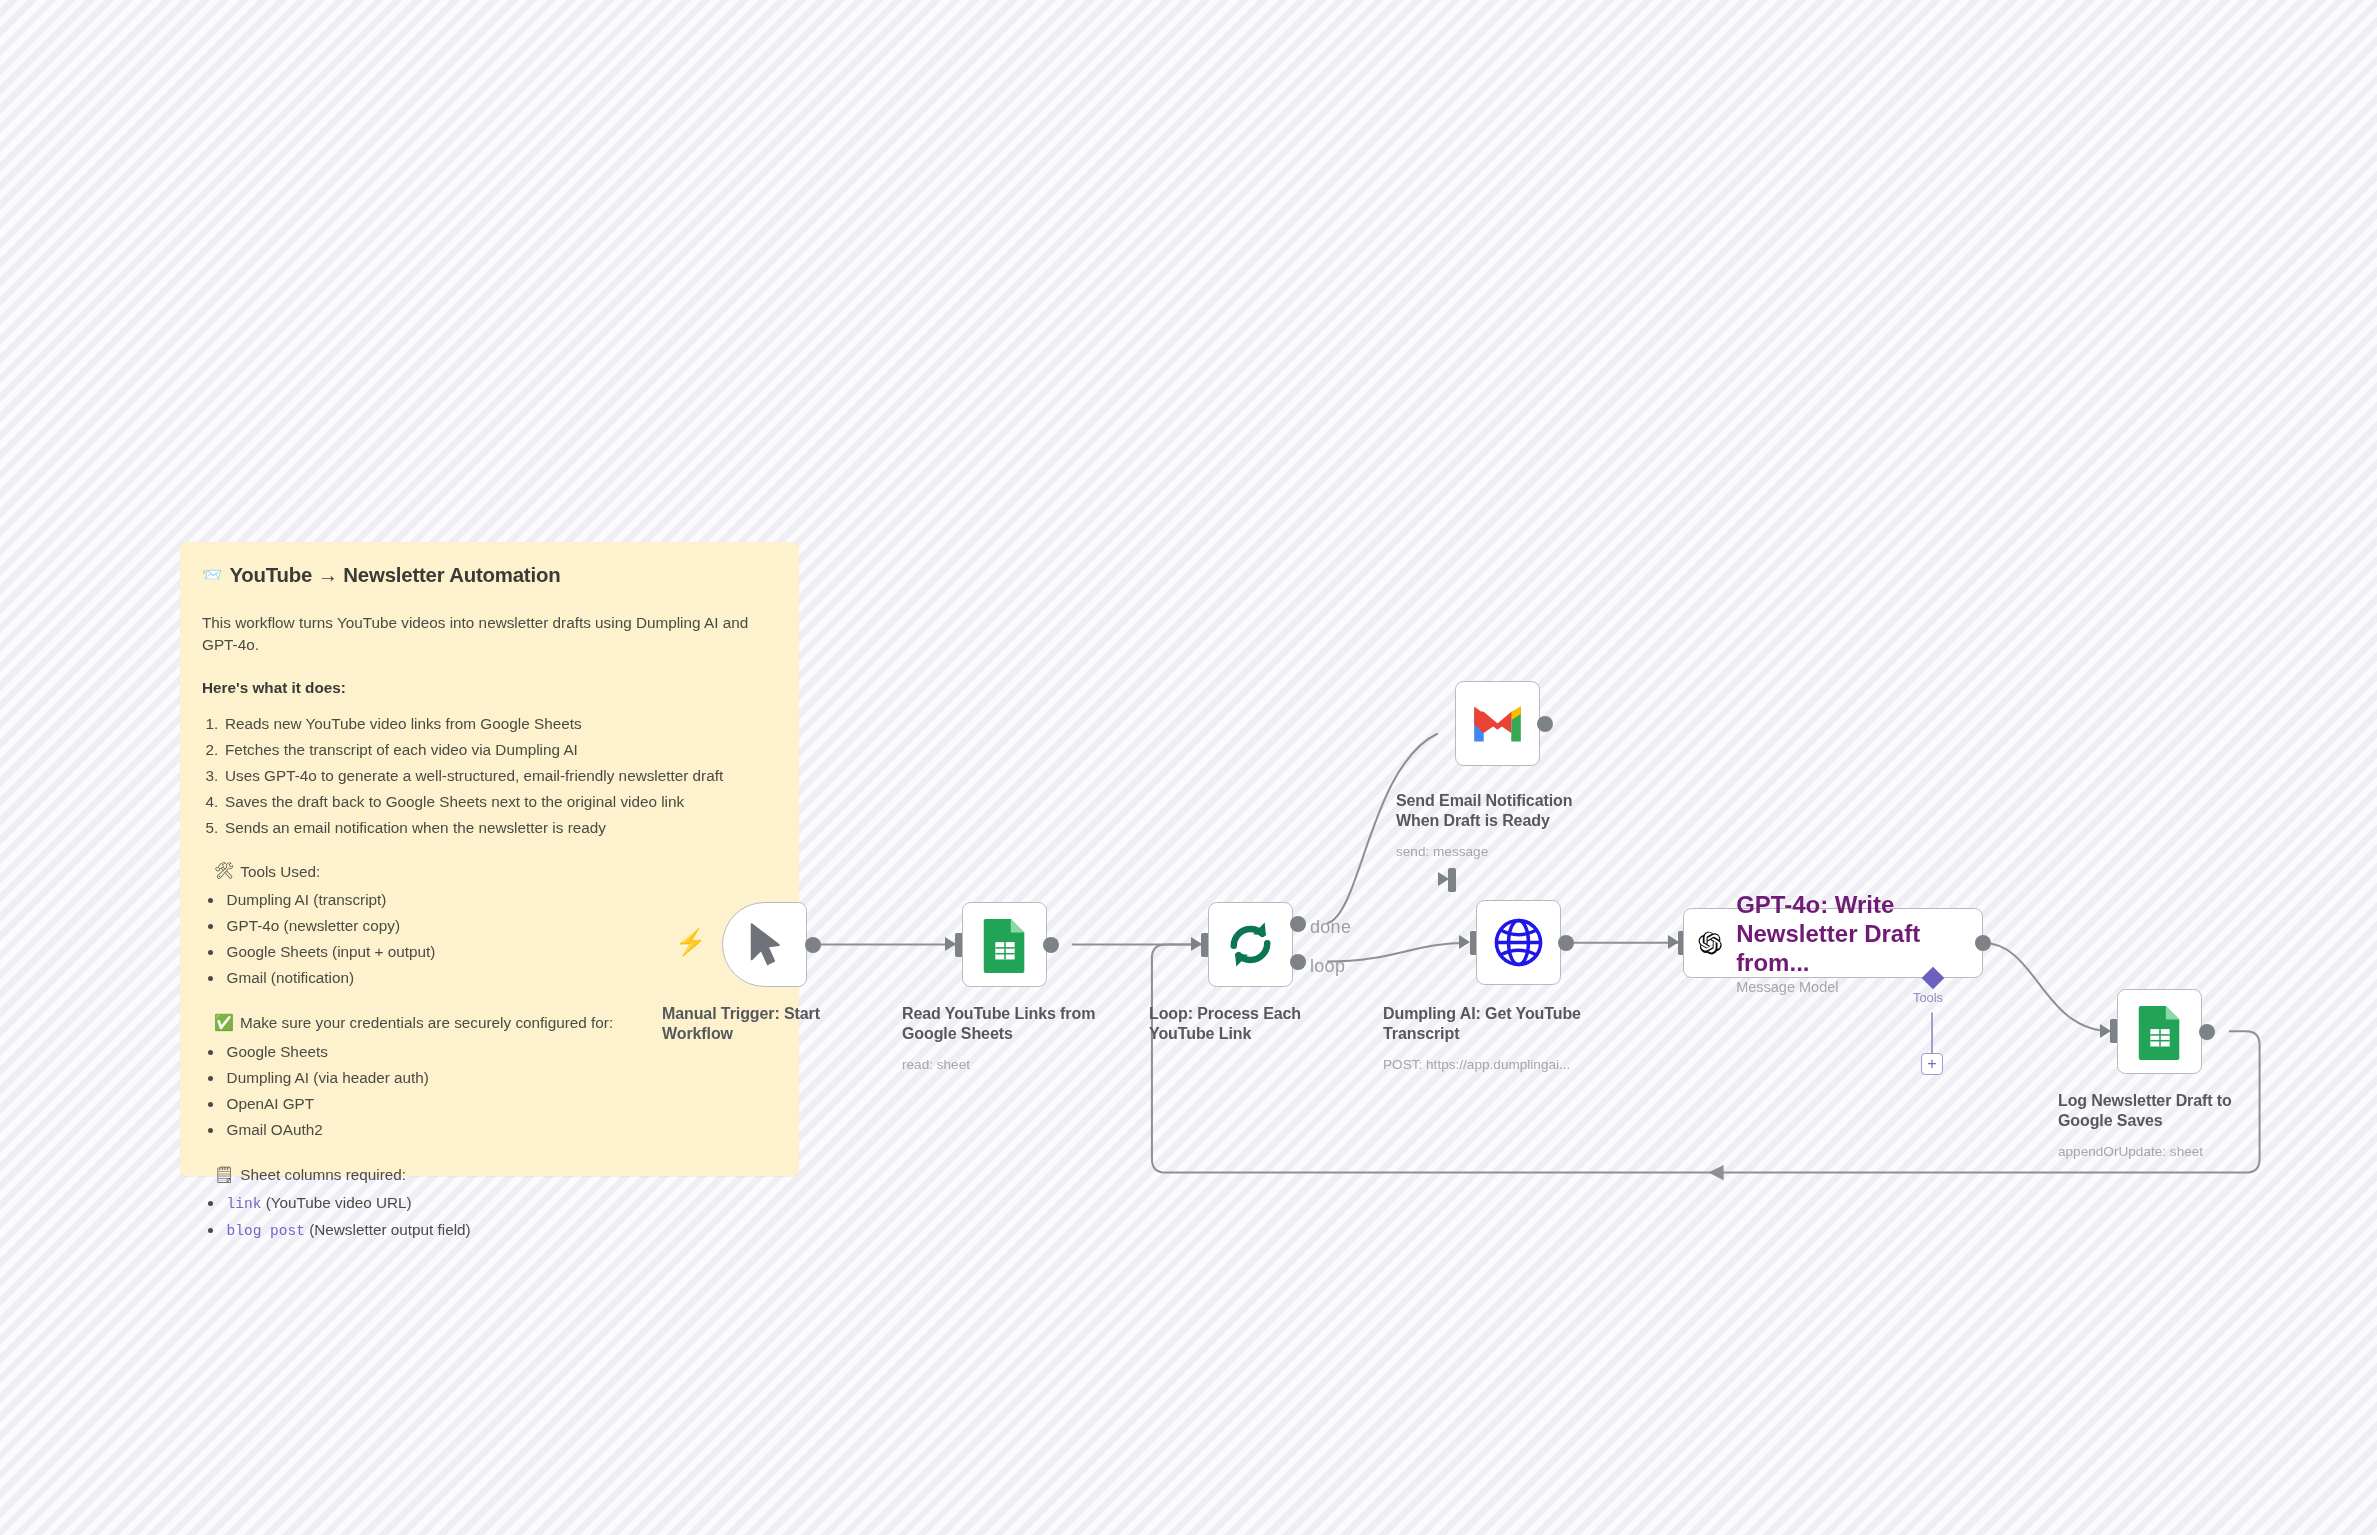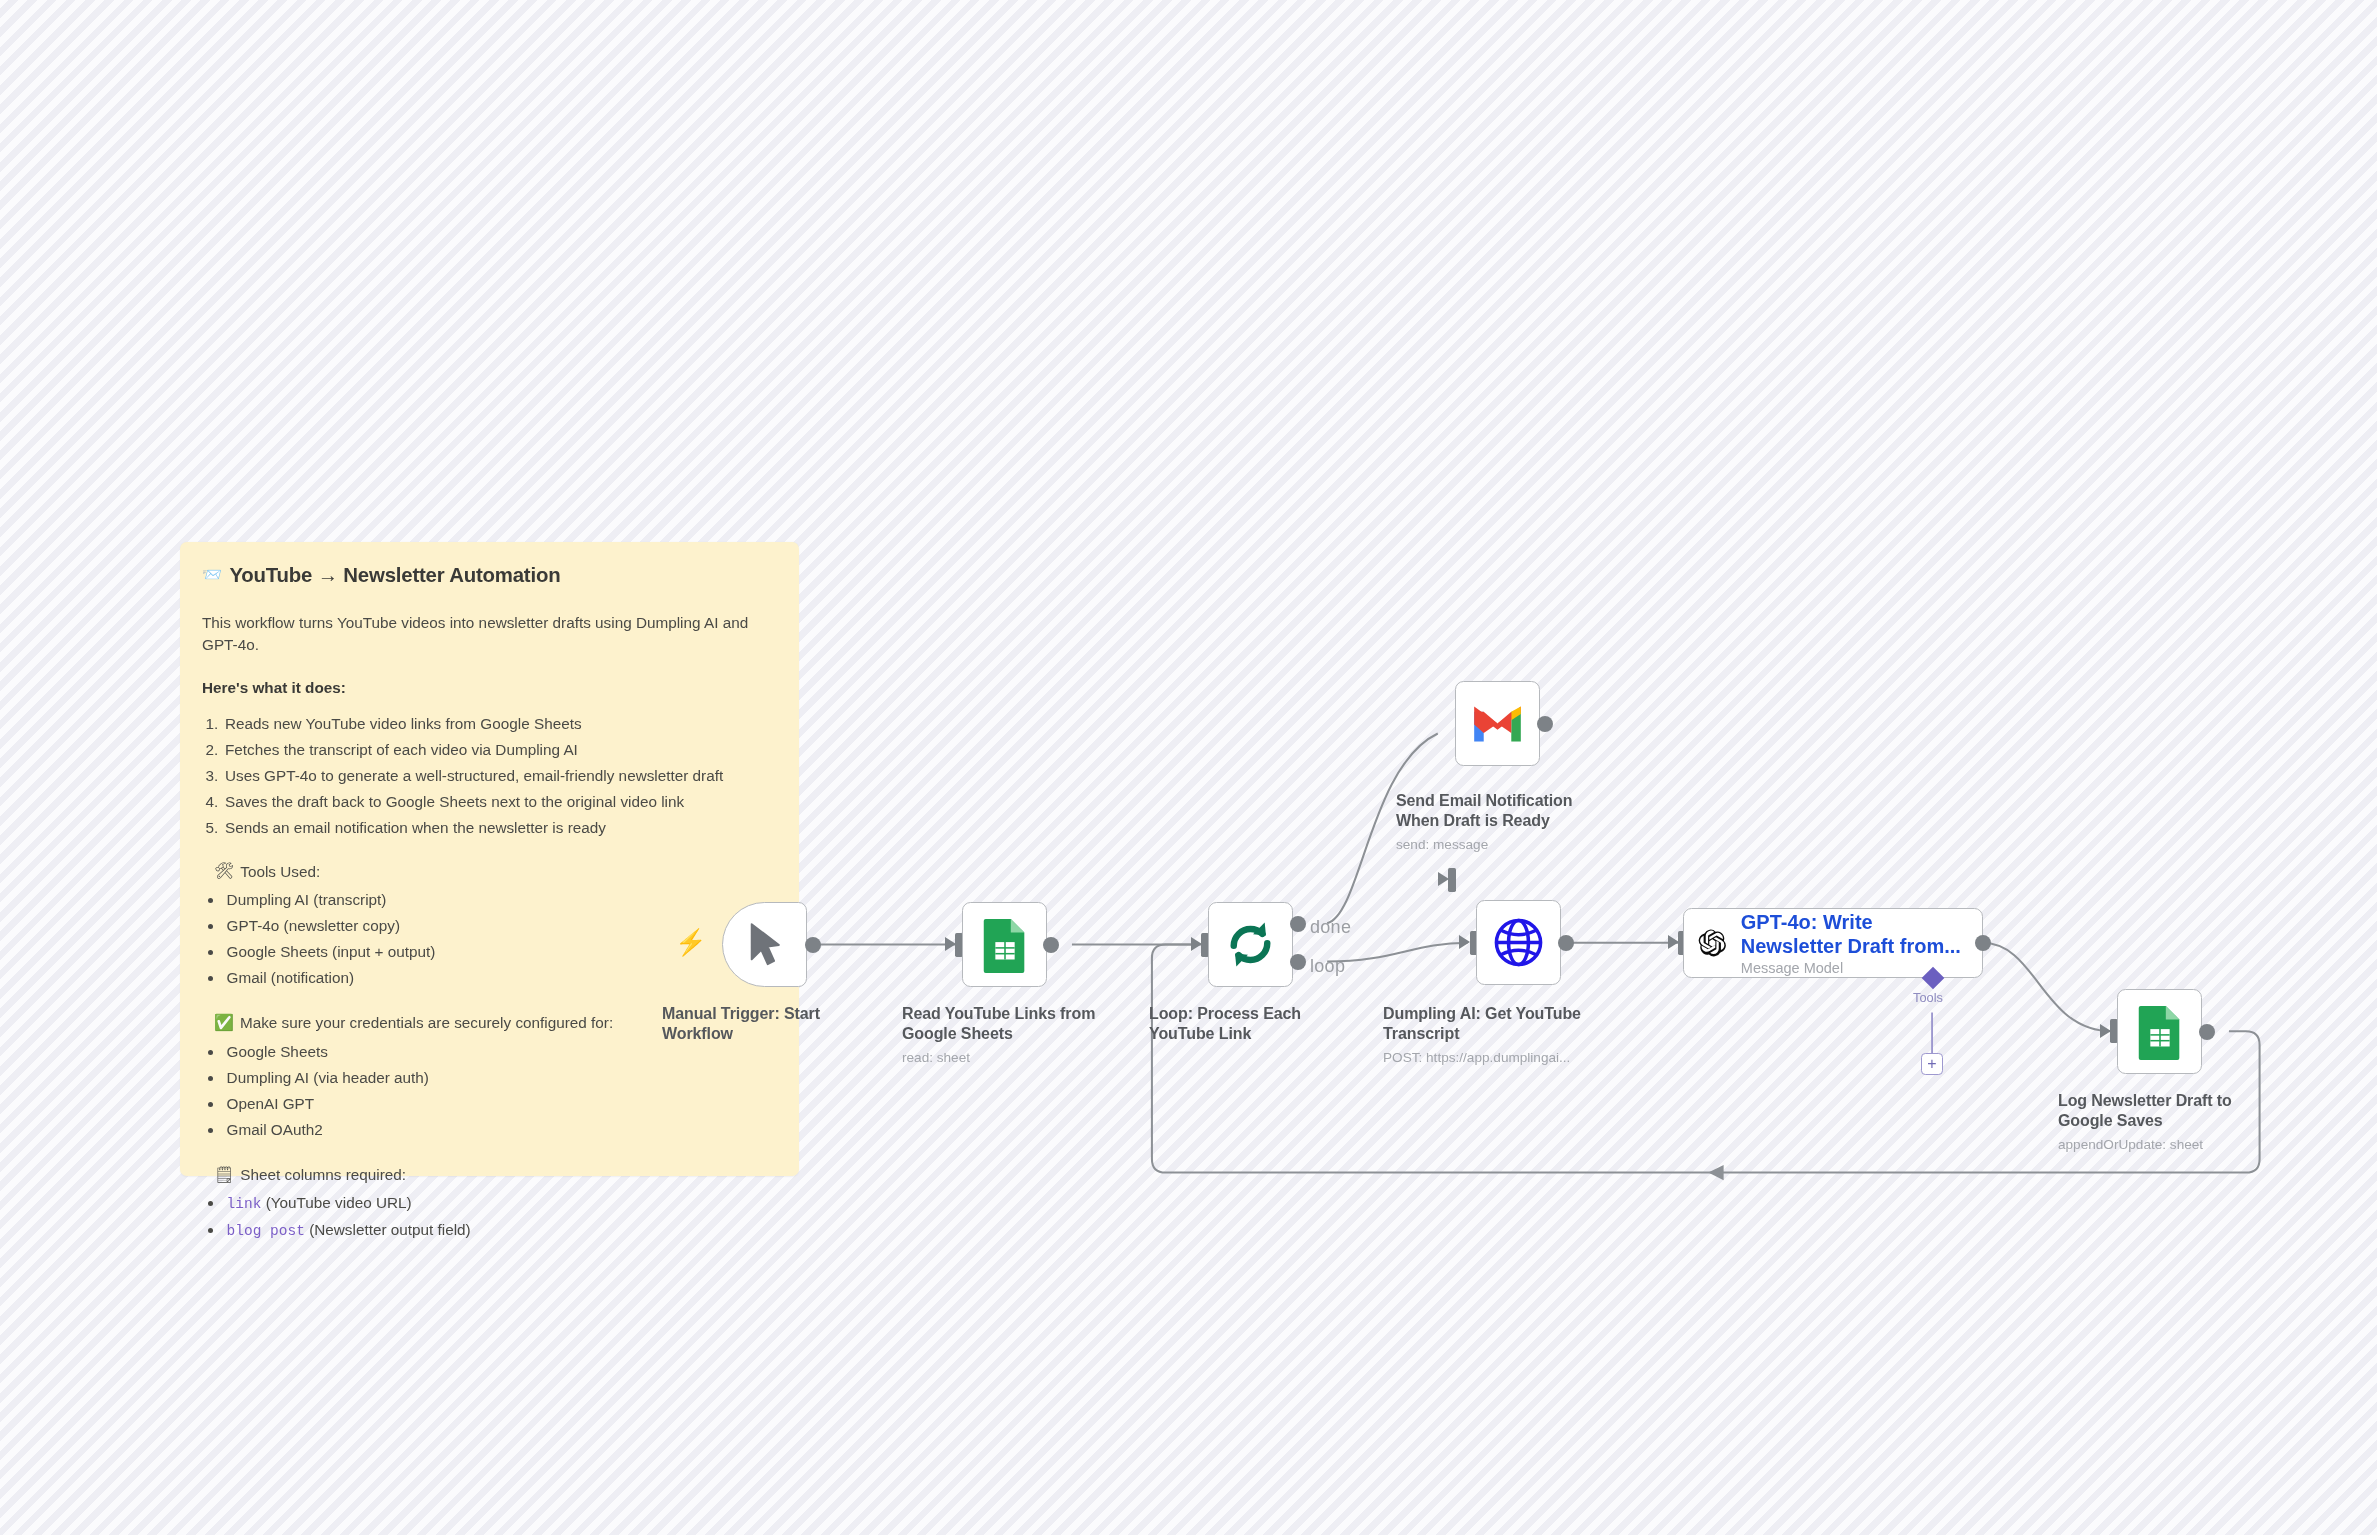--- a/index.html
+++ b/index.html
@@ -88,24 +88,24 @@
     font-weight: bold;
     color: #55585c;
     line-height: 1.22;
     letter-spacing: -0.1px;
   }
   .node-sub {
     display: block;
     font-size: 13.6px;
     font-weight: normal;
     color: #a3a6ac;
-    margin-top: 7px;
+    margin-top: 14px;
     letter-spacing: 0;
   }
-  .inline-title { font-size: 20px; font-weight: bold; color: #1d4ed8; line-height: 1.2; }
+  .inline-title { font-size: 24px; font-weight: bold; color: #701a75; line-height: 1.2; }
   .inline-sub { font-size: 14.5px; color: #a3a6ac; font-weight: normal; margin-top: 1.7px; }
 
   
   .dot {
     position: absolute;
     width: 16px; height: 16px;
     background: #7d8287;
     border-radius: 50%;
   }
   .in-stub {

